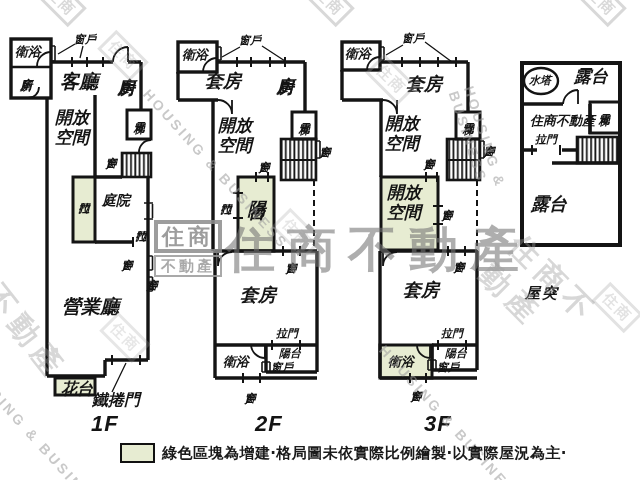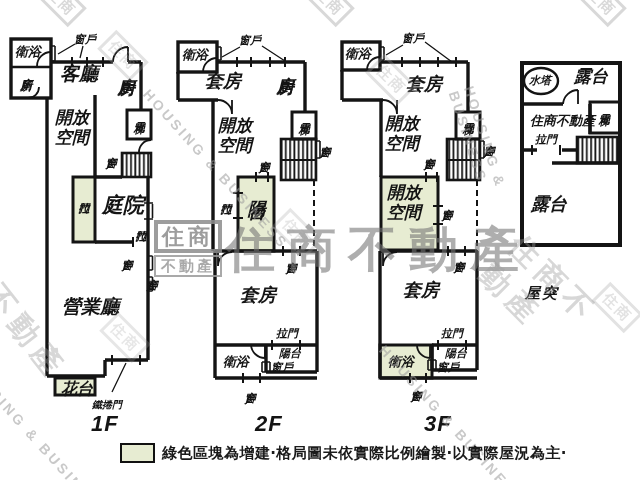--- a/index.html
+++ b/index.html
@@ -138,33 +138,33 @@
     <path d="M532,145 V155 M560,145 V155" stroke-width="2"></path>
     <g stroke-width="1.8">
       <path d="M578,104 V90 M563,104 A15,15 0 0 1 578,90"></path>
     </g>
   </g>
 </svg>
 
 <div class="lbl" style="left:15px;top:45px;font-size:13px;">衛浴</div>
 <div class="lbl v" style="left:19px;top:68px;font-size:12px;">廁所</div>
 <div class="lbl" style="left:74px;top:33px;font-size:11px;">窗戶</div>
-<div class="lbl" style="left:60px;top:64px;font-size:19px;">客廳</div>
+<div class="lbl" style="left:60px;top:72px;font-size:19px;">客廳</div>
 <div class="lbl v" style="left:116px;top:64px;font-size:17px;">廚房</div>
 <div class="lbl v" style="left:133px;top:113px;font-size:11px;">電梯</div>
 <div class="lbl w2" style="left:55px;top:108px;font-size:17px;">開放空間</div>
 <div class="lbl v" style="left:105px;top:148px;font-size:11px;">窗戶</div>
 <div class="lbl v" style="left:78px;top:193px;font-size:11px;">拉門</div>
-<div class="lbl" style="left:102px;top:193px;font-size:21px;">庭院</div>
+<div class="lbl" style="left:102px;top:193px;font-size:14px;">庭院</div>
 <div class="lbl v" style="left:135px;top:221px;font-size:11px;">拉門</div>
 <div class="lbl v" style="left:121px;top:250px;font-size:11px;">窗戶</div>
 <div class="lbl v" style="left:146px;top:270px;font-size:11px;">窗戶</div>
 <div class="lbl" style="left:62px;top:297px;font-size:19px;">營業廳</div>
 <div class="lbl" style="left:61px;top:380px;font-size:16px;">花台</div>
-<div class="lbl" style="left:92px;top:399px;font-size:10px;text-align:center;">鐵捲門</div>
+<div class="lbl" style="left:92px;top:391px;font-size:16px;text-align:center;">鐵捲門</div>
 <div class="lbl fl" style="left:91px;top:412px;">1F</div>
 
 <div class="lbl" style="left:182px;top:48px;font-size:13px;">衛浴</div>
 <div class="lbl" style="left:239px;top:34px;font-size:11px;">窗戶</div>
 <div class="lbl" style="left:205px;top:72px;font-size:18px;">套房</div>
 <div class="lbl v" style="left:275px;top:63px;font-size:17px;">廚房</div>
 <div class="lbl v" style="left:298px;top:114px;font-size:11px;">電梯</div>
 <div class="lbl v" style="left:319px;top:137px;font-size:11px;">窗戶</div>
 <div class="lbl w2" style="left:218px;top:116px;font-size:17px;">開放空間</div>
 <div class="lbl v" style="left:258px;top:152px;font-size:11px;">窗戶</div>

